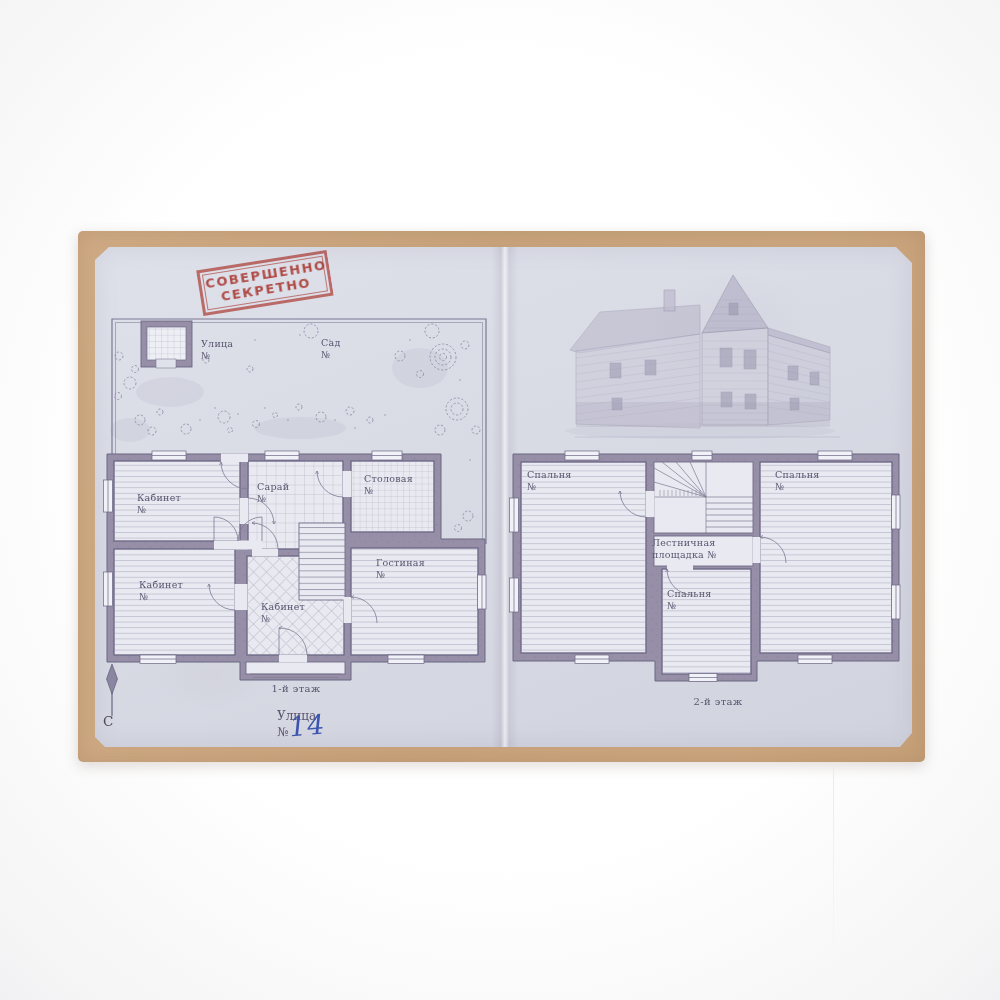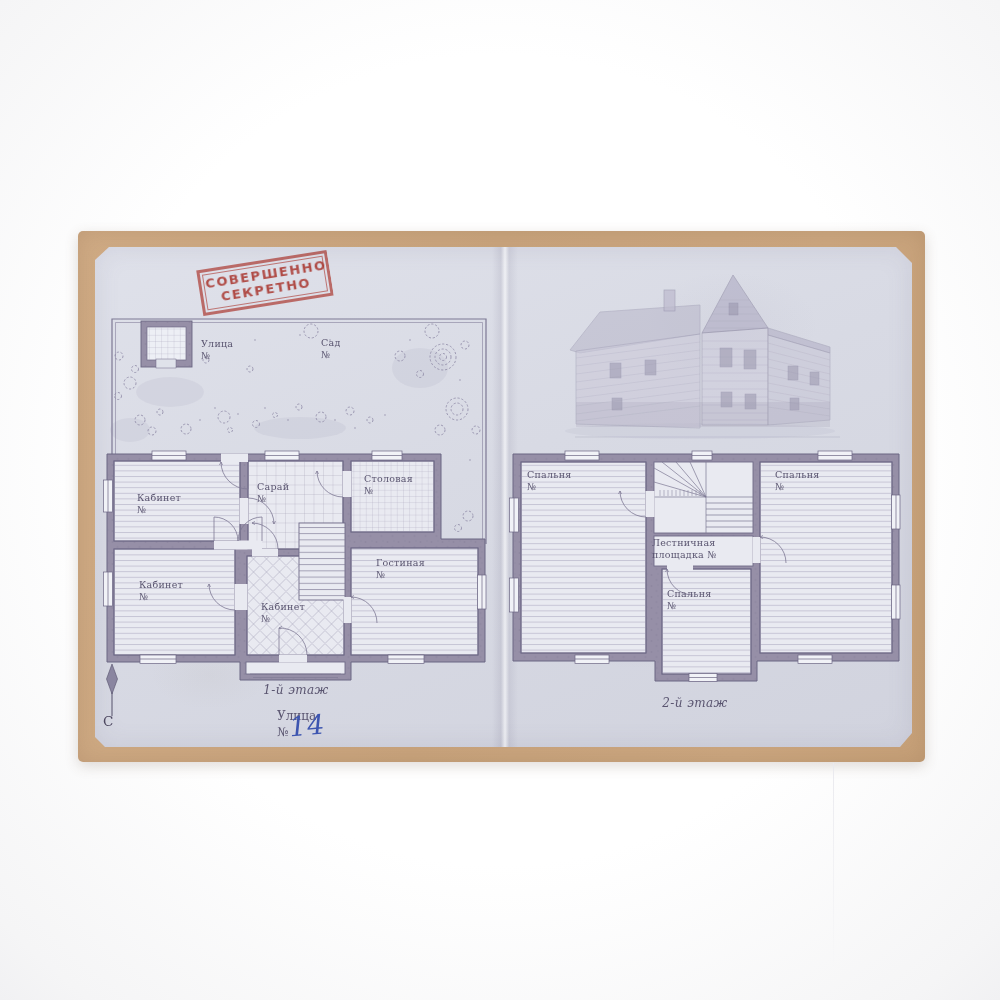--- a/index.html
+++ b/index.html
@@ -28,22 +28,22 @@
   }
   .age-spot{position:absolute;border-radius:50%;pointer-events:none;}
   .edge-line{position:absolute;left:833px;top:763px;width:1px;height:210px;
     background:linear-gradient(#e9e9ee, rgba(233,233,238,0));}
   .plan-svg{position:absolute;}
   .lbl{
     position:absolute;font-size:9.5px;line-height:1.3;color:#5a5570;
     letter-spacing:.25px;white-space:nowrap;
   }
   .lbl .num{display:block;}
-  .caption{position:absolute;font-size:12px;color:#5a5570;transform:translateX(-50%);
-    letter-spacing:.4px;white-space:nowrap;font-style:italic;}
+  .caption{position:absolute;font-size:10px;color:#5a5570;transform:translateX(-50%);
+    letter-spacing:.4px;white-space:nowrap;}
   .stamp{
     position:absolute;left:199px;top:260px;width:122px;
     border:3px solid rgba(199,69,58,.72);padding:2px;
     transform:rotate(-9deg);mix-blend-mode:multiply;
   }
   .stamp-inner{
     border:1px solid rgba(199,69,58,.65);padding:2px 1px 3px;
     text-align:center;font-family:"DejaVu Sans","Liberation Sans",sans-serif;
     font-weight:bold;font-size:13px;line-height:1.12;color:rgba(196,64,54,.88);
     letter-spacing:1.6px;
@@ -404,16 +404,16 @@
   </div>
   <div class="lbl" style="left:775px;top:469px">
     <span>Спальня</span><span class="num">№</span>
   </div>
   <div class="lbl" style="left:667px;top:588px">
     <span>Спальня</span><span class="num">№</span>
   </div>
   <div class="lbl" style="left:652px;top:537px">
     <span>Лестничная</span><span class="num">площадка №</span>
   </div>
-  <div class="caption" style="left:695px;top:696px">2-й этаж</div>
+  <div class="caption" style="left:718px;top:696px">2-й этаж</div>
 
   <div class="edge-line"></div>
 </div>
 
 </body></html>

